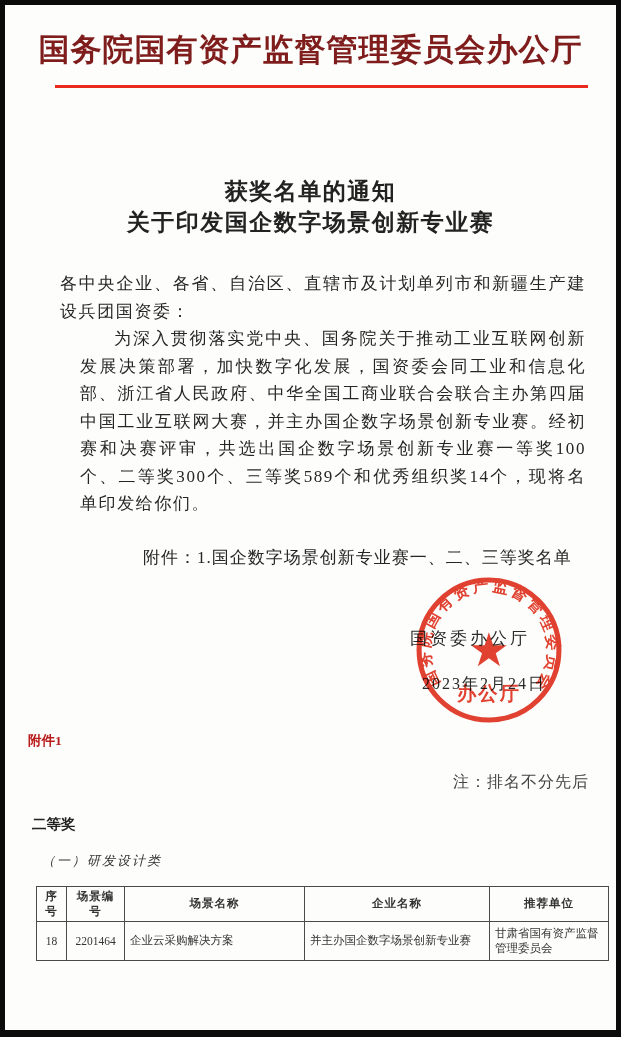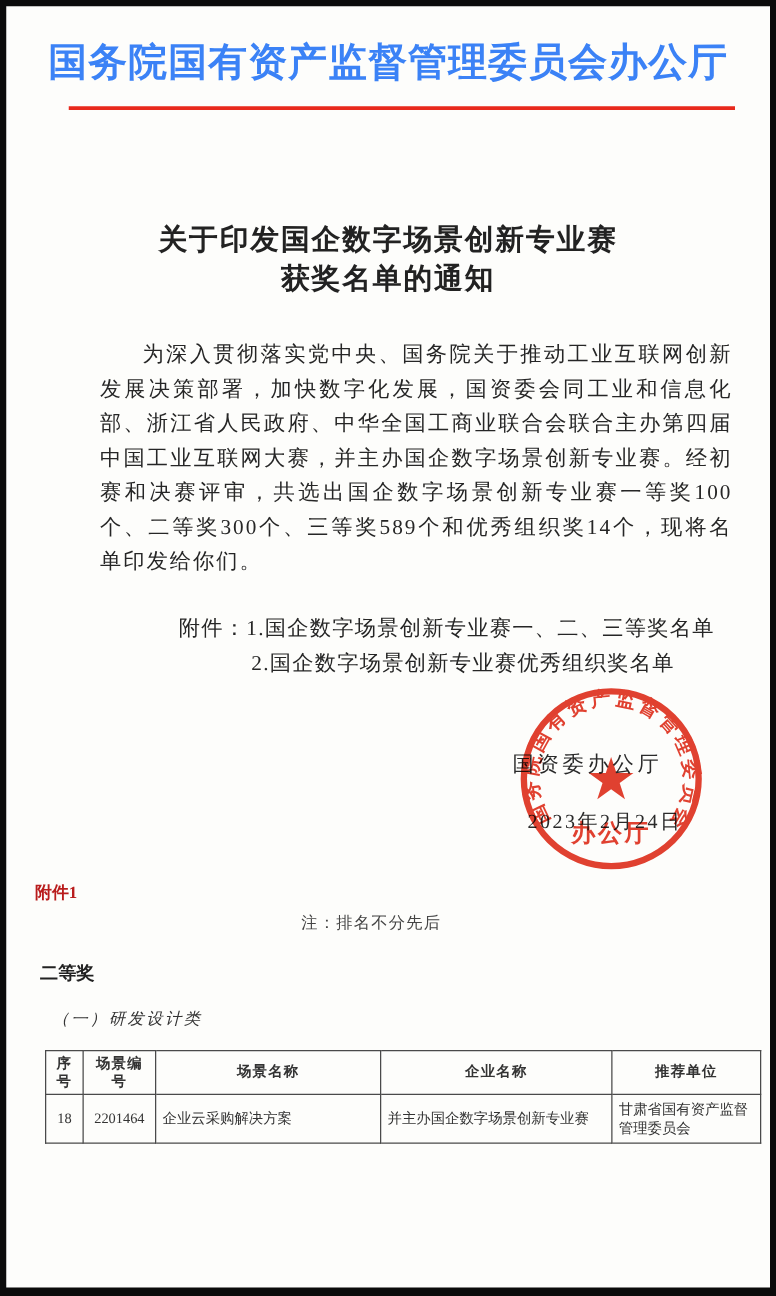--- a/index.html
+++ b/index.html
@@ -5,21 +5,21 @@
   html,body{margin:0;padding:0;background:#888;}
   .page{
     width:621px;height:1037px;box-sizing:border-box;
     border:5px solid #0b0b0b;border-bottom-width:7px;
     background:#fdfdfb;position:relative;overflow:hidden;
     font-family:"Liberation Serif","DejaVu Serif",serif;
     color:#1e1e1e;
   }
   .letterhead{
     margin-top:24px;text-align:center;
-    color:#3b82f6;font-size:31px;font-weight:bold;letter-spacing:1px;
+    color:#7f1d1d;font-size:31px;font-weight:bold;letter-spacing:1px;
     line-height:42px;white-space:nowrap;
   }
   .red-rule{height:3px;background:#e8291c;margin:14px 28px 0 50px;}
   .doc-title{
     margin-top:88px;text-align:center;font-weight:bold;
     font-size:23px;line-height:31px;letter-spacing:1.5px;color:#222;
   }
   .body-text{
     margin:32px 30px 0 55px;font-size:17px;line-height:27.5px;
     letter-spacing:1.6px;text-align:justify;color:#262626;
@@ -42,21 +42,21 @@
   }
   .seal{
     position:absolute;top:2px;left:408px;width:152px;height:152px;
     mix-blend-mode:multiply;opacity:0.92;z-index:3;
   }
   .annex-label{margin:10px 0 0 23px;font-size:13.5px;font-weight:bold;color:#b91c1c;}
   .annex-title{
     margin-top:20px;text-align:center;font-size:19px;font-weight:bold;
     letter-spacing:1px;color:#222;
   }
-  .annex-note{margin:6px 27px 0 0;text-align:center;font-size:13px;color:#444;letter-spacing:1px;}
+  .annex-note{margin:22px 27px 0 0;text-align:right;font-size:16px;color:#444;letter-spacing:1px;}
   .prize-level{margin:22px 0 18px 27px;font-size:14.5px;font-weight:bold;color:#222;}
   .category{margin:10px 0 0 37px;font-size:13px;font-style:italic;letter-spacing:2px;color:#333;}
   table.award{
     margin:16px 0 0 31px;border-collapse:collapse;width:572px;
     font-size:11.5px;color:#333;table-layout:fixed;
   }
   table.award th,table.award td{border:1px solid #4a4a4a;padding:2px 5px;}
   table.award th{font-weight:bold;text-align:center;height:26px;letter-spacing:1px;}
   table.award td{height:34px;}
   .c-center{text-align:center;}
@@ -65,31 +65,31 @@
 </style>
 </head>
 <body>
 
 <div class="page">
 
   <div class="letterhead">国务院国有资产监督管理委员会办公厅</div>
   <div class="red-rule"></div>
 
   <div class="doc-title">
+    <div>获奖名单的通知</div>
     <div>关于印发国企数字场景创新专业赛</div>
-    <div>获奖名单的通知</div>
   </div>
 
   <div class="body-text">
+    <p>各中央企业、各省、自治区、直辖市及计划单列市和新疆生产建设兵团国资委：</p>
     <p class="indent">为深入贯彻落实党中央、国务院关于推动工业互联网创新发展决策部署，加快数字化发展，国资委会同工业和信息化部、浙江省人民政府、中华全国工商业联合会联合主办第四届中国工业互联网大赛，并主办国企数字场景创新专业赛。经初赛和决赛评审，共选出国企数字场景创新专业赛一等奖100个、二等奖300个、三等奖589个和优秀组织奖14个，现将名单印发给你们。</p>
   </div>
 
   <div class="attachments">
     <div class="line1">附件：1.国企数字场景创新专业赛一、二、三等奖名单</div>
-    <div class="line2">2.国企数字场景创新专业赛优秀组织奖名单</div>
   </div>
 
   <div class="signature-area">
     <div class="signer">国资委办公厅</div>
     <div class="sign-date">2023年2月24日</div>
     <svg class="seal" viewBox="0 0 150 150" xmlns="http://www.w3.org/2000/svg">
       <circle cx="75" cy="75" r="69" fill="none" stroke="#e0301e" stroke-width="5"></circle>
       <path id="sealArc" d="M 27,108 A 58.3,58.3 0 1 1 123,108" fill="none"></path>
       <text font-size="15.5" font-weight="bold" fill="#e0301e" letter-spacing="3" style="font-family:&quot;Liberation Serif&quot;,serif">
         <textPath href="#sealArc">国务院国有资产监督管理委员会</textPath>

